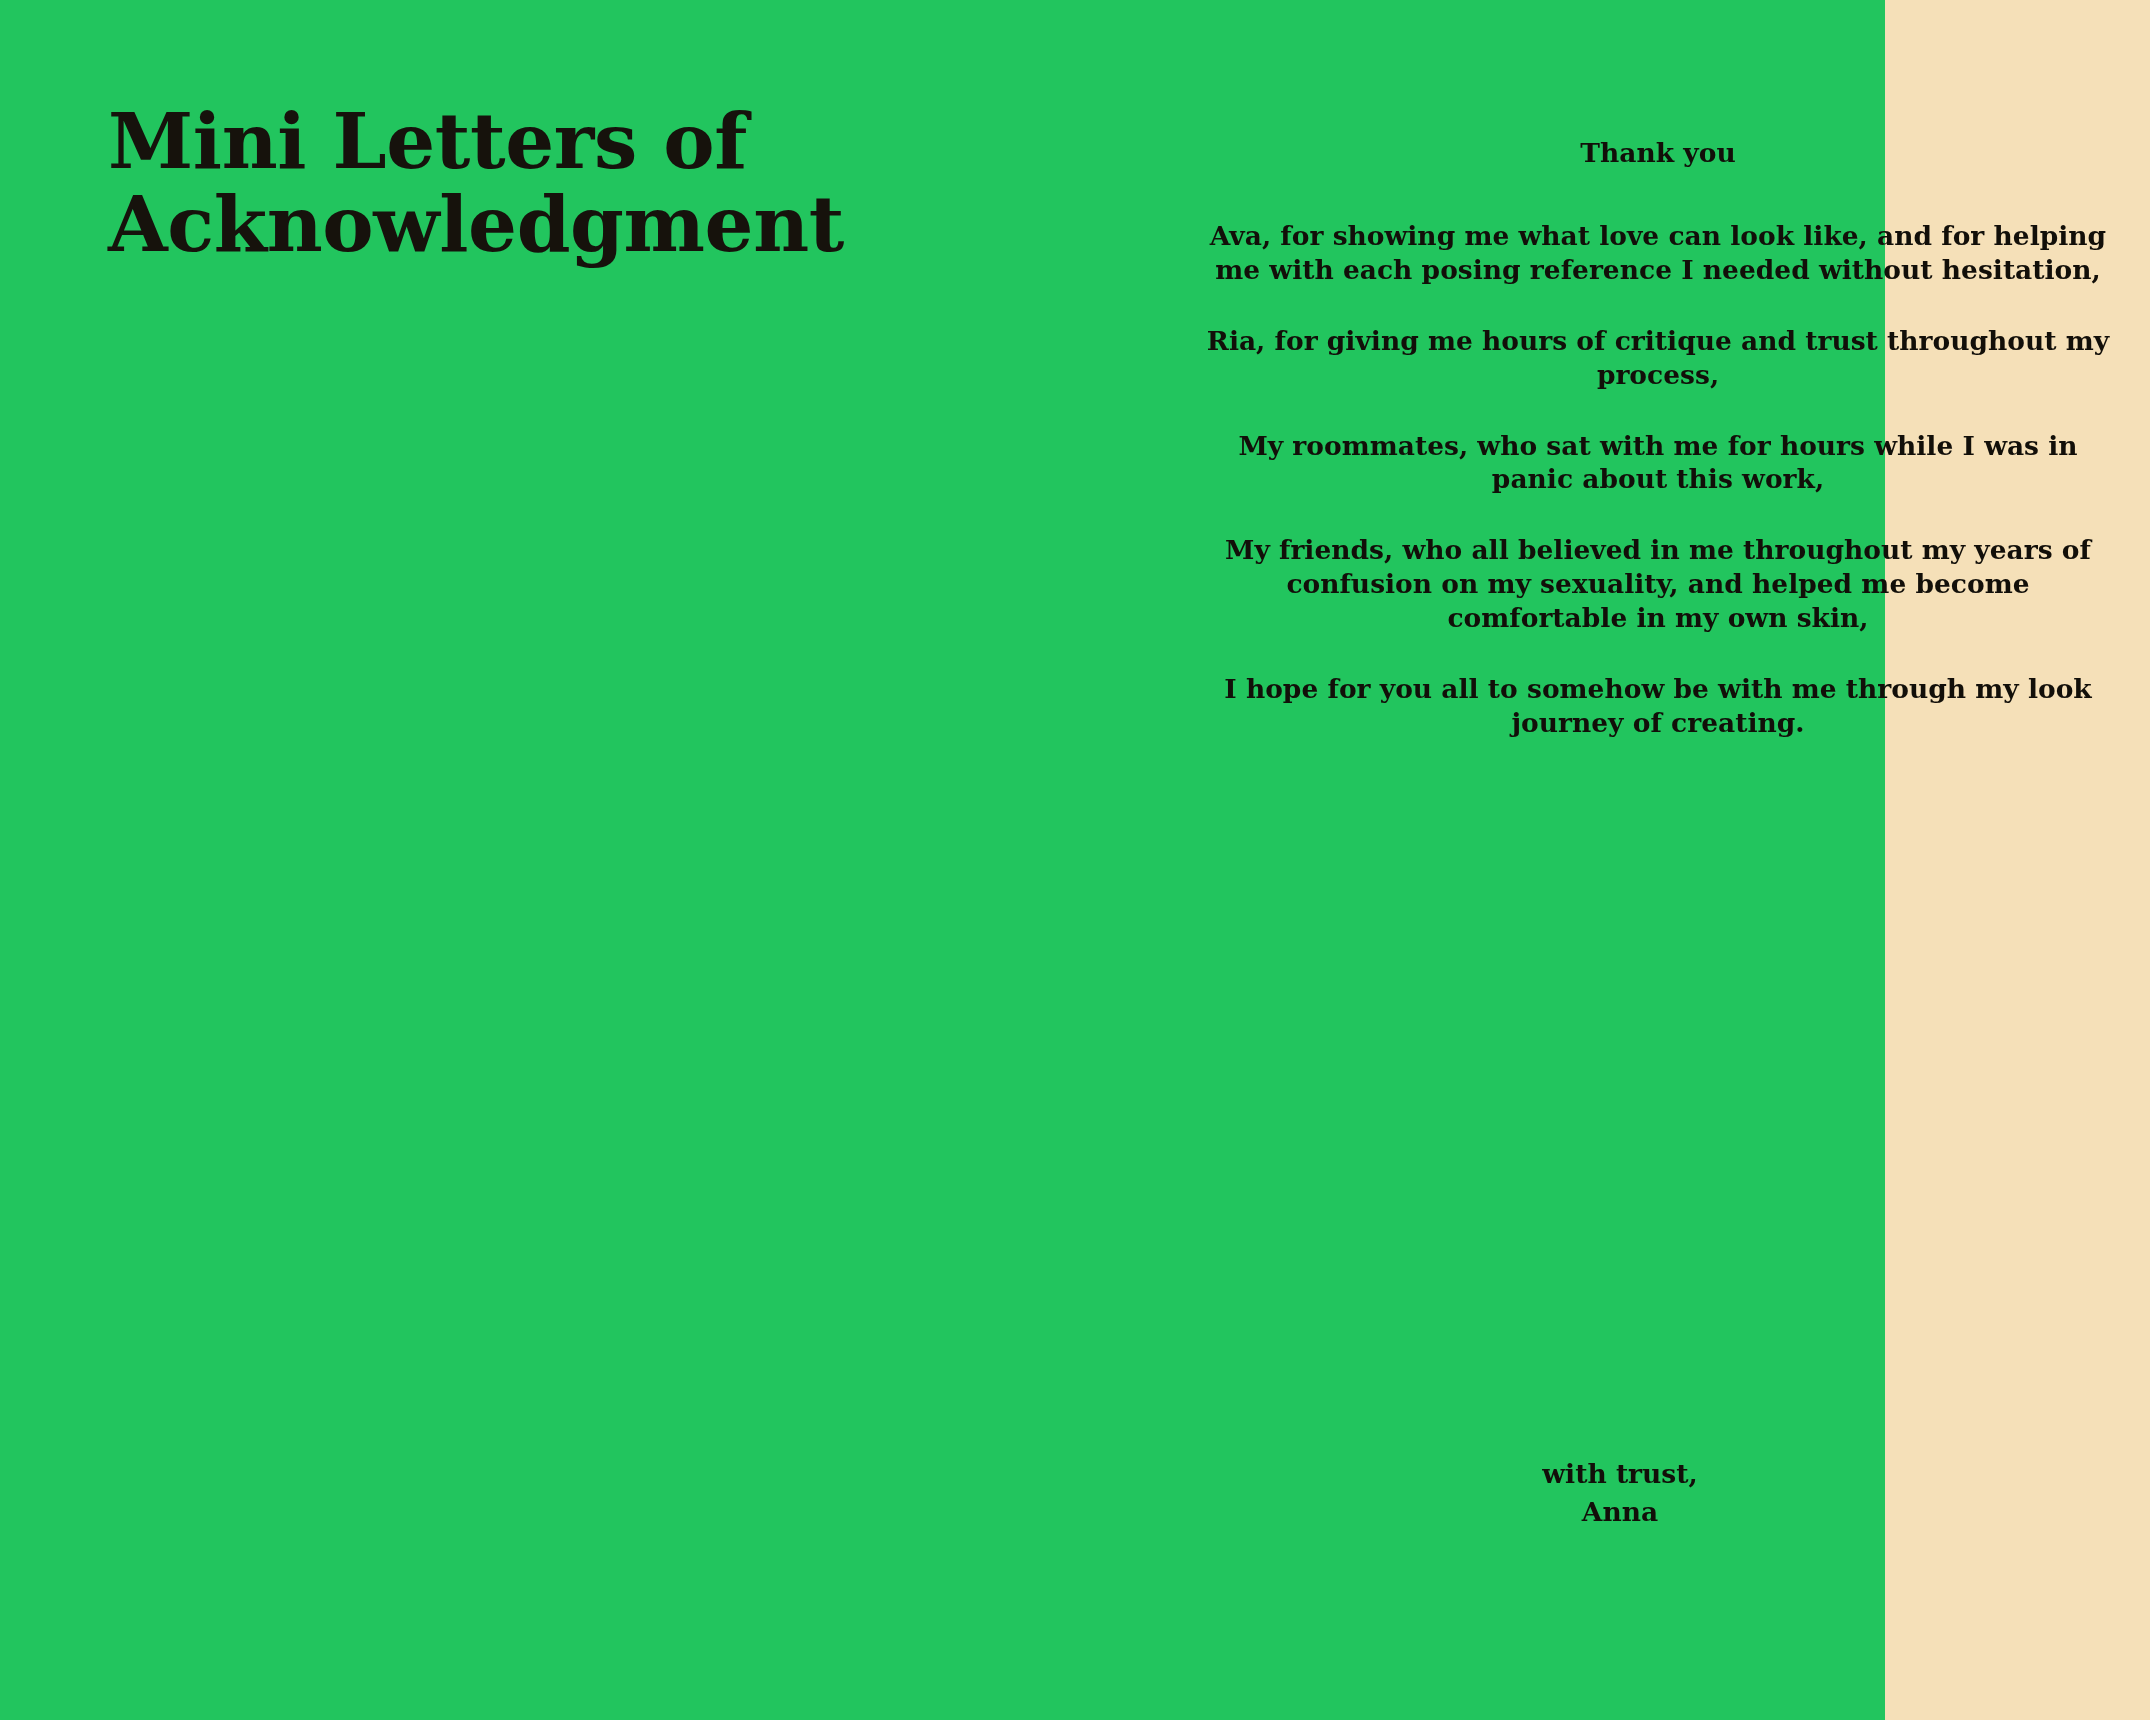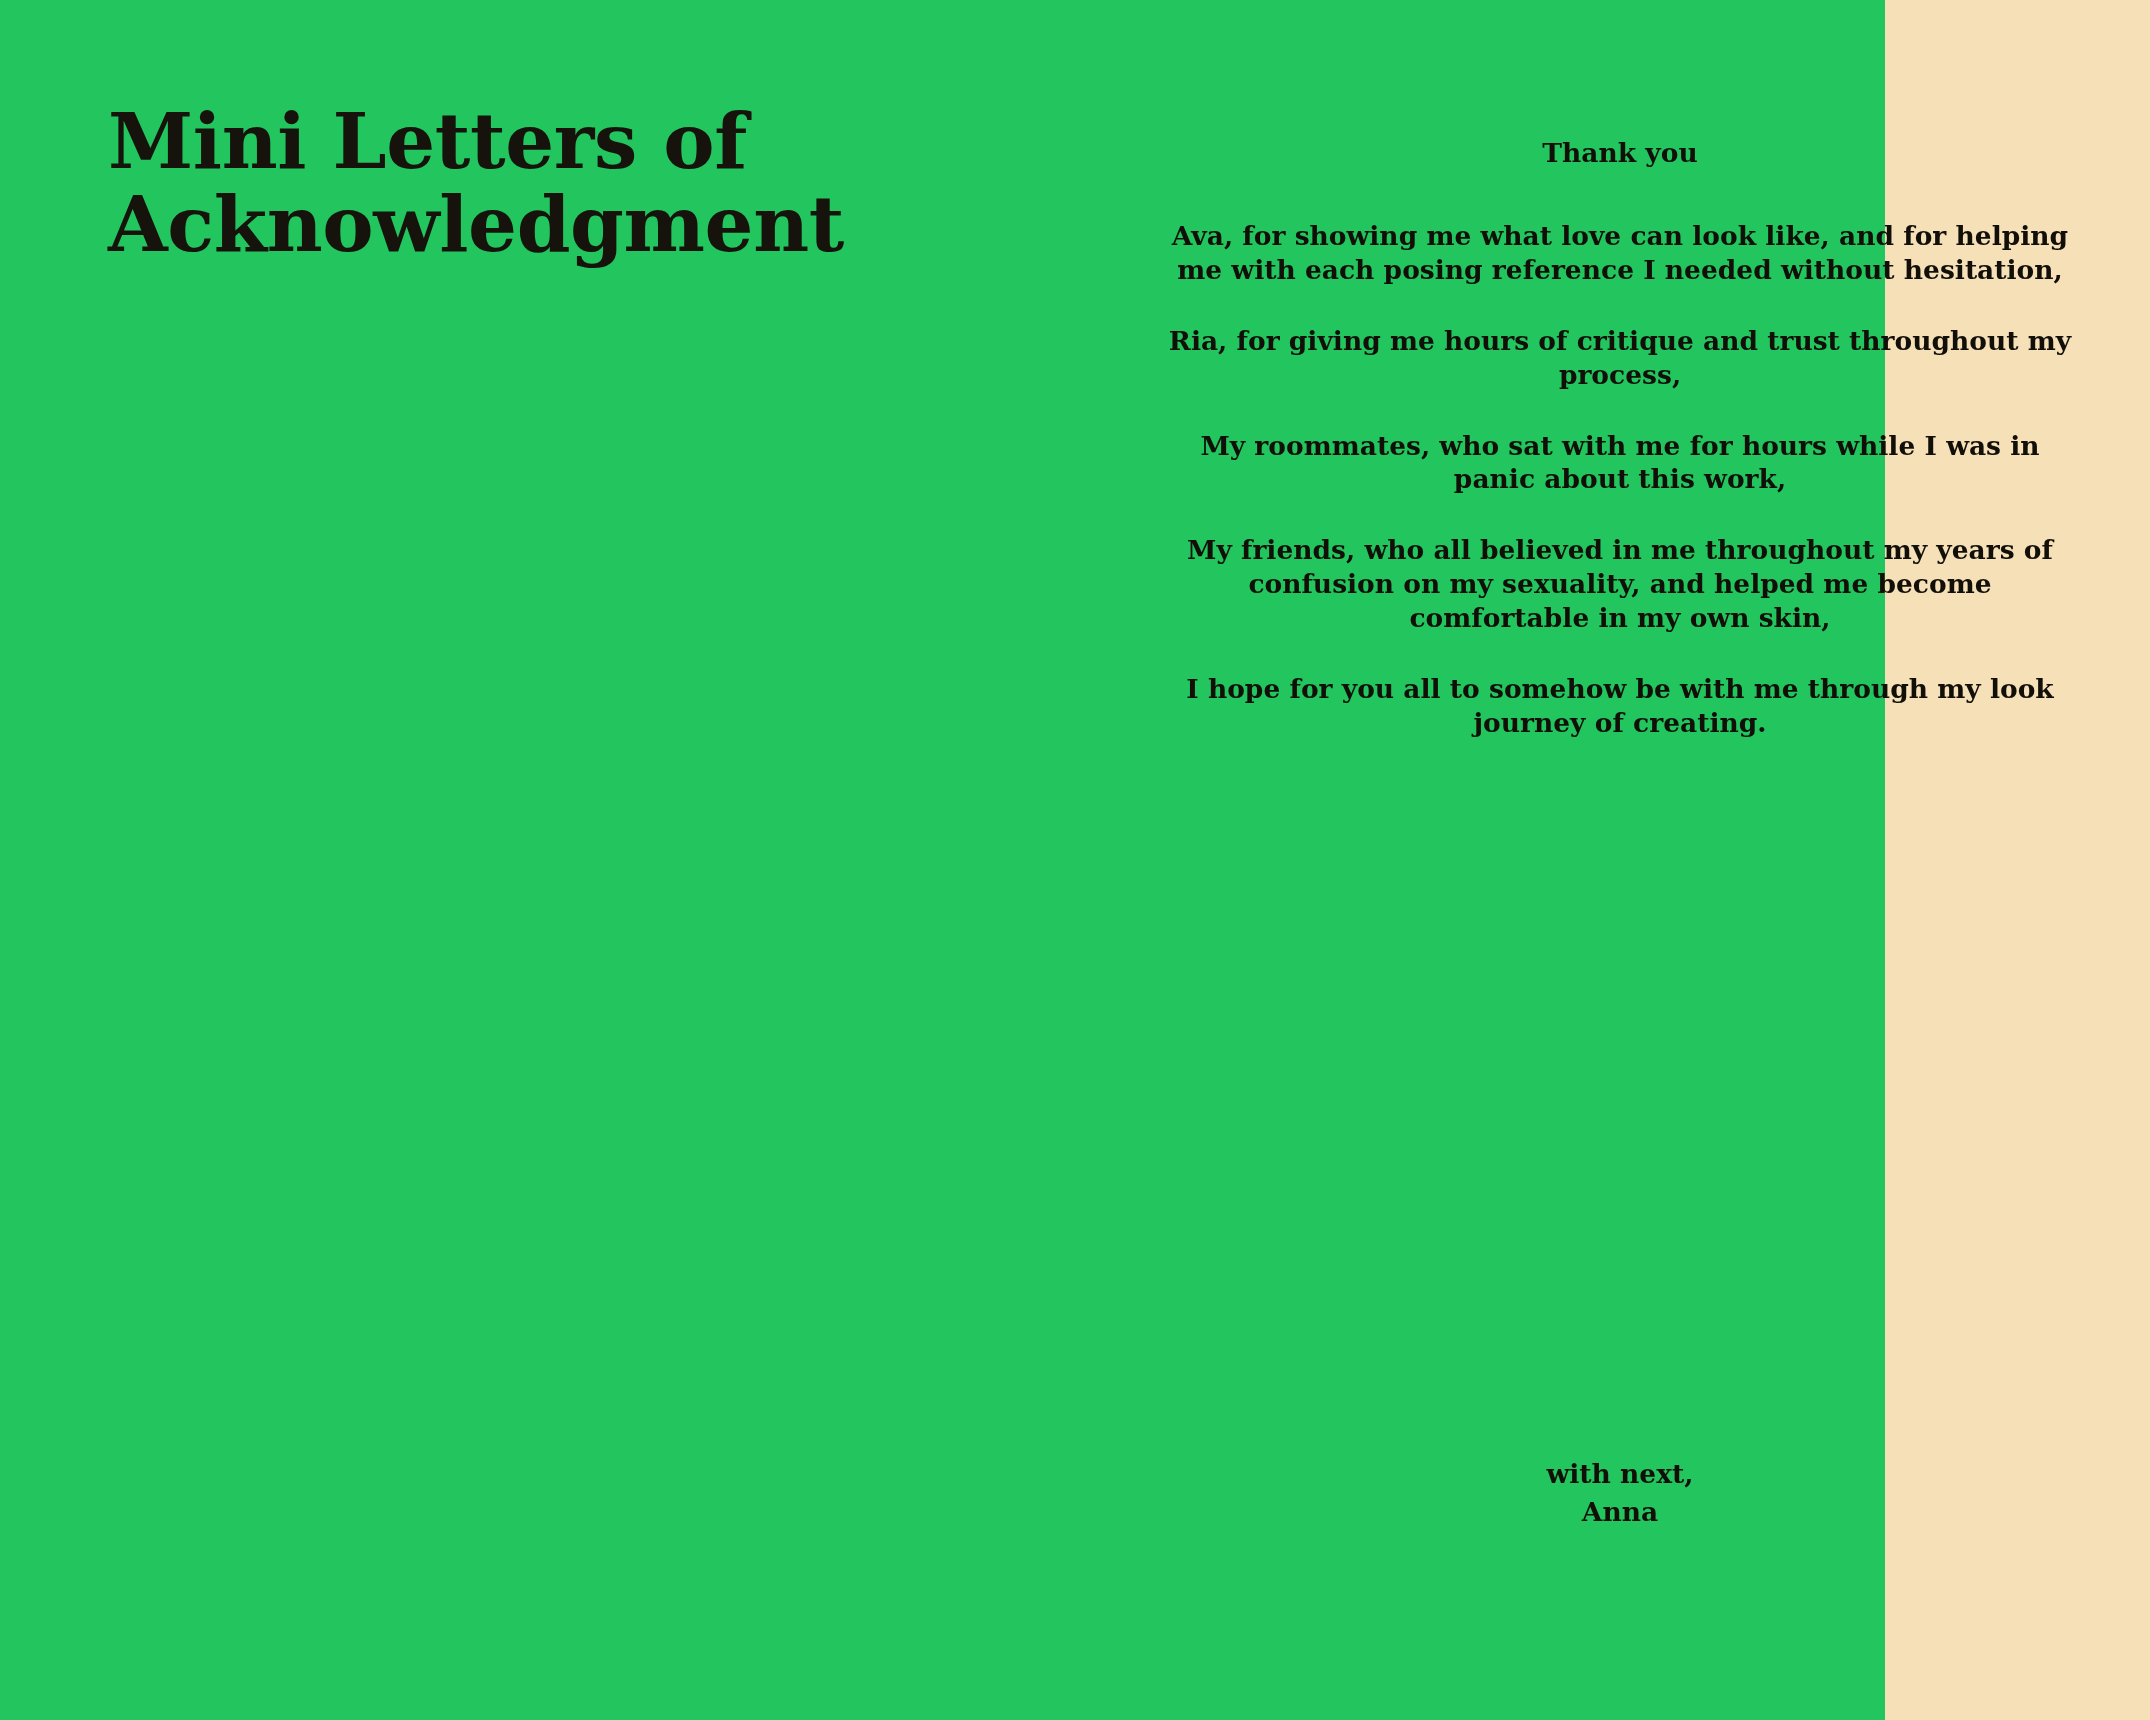--- a/index.html
+++ b/index.html
@@ -30,21 +30,21 @@
     font-weight: 700;
     font-size: 77px;
     line-height: 1.08;
     color: #16120c;
     letter-spacing: -0.4px;
     margin: 0;
     white-space: pre-line;
   }
   .letter-block {
     position: absolute;
-    left: 1161px;
+    left: 1199px;
     top: 136px;
     width: 918px;
     text-align: center;
     color: #120f09;
     font-family: "DejaVu Serif", serif;
     font-weight: 700;
     font-size: 26.5px;
     line-height: 1.28;
   }
   .letter-block p {
@@ -82,18 +82,18 @@
   <div class="letter-block">
     <p class="heading">Thank you</p>
     <p>Ava, for showing me what love can look like, and for helping me with each posing reference I needed without hesitation,</p>
     <p>Ria, for giving me hours of critique and trust throughout my process,</p>
     <p>My roommates, who sat with me for hours while I was in panic about this work,</p>
     <p>My friends, who all believed in me throughout my years of confusion on my sexuality, and helped me become comfortable in my own skin,</p>
     <p>I hope for you all to somehow be with me through my look journey of creating.</p>
   </div>
 
   <div class="sign-off">
-    <span class="line">with next,</span>
+    <span class="line">with trust,</span>
     <span class="line">Anna</span>
   </div>
 
 </div>
 
 
 </body></html>

